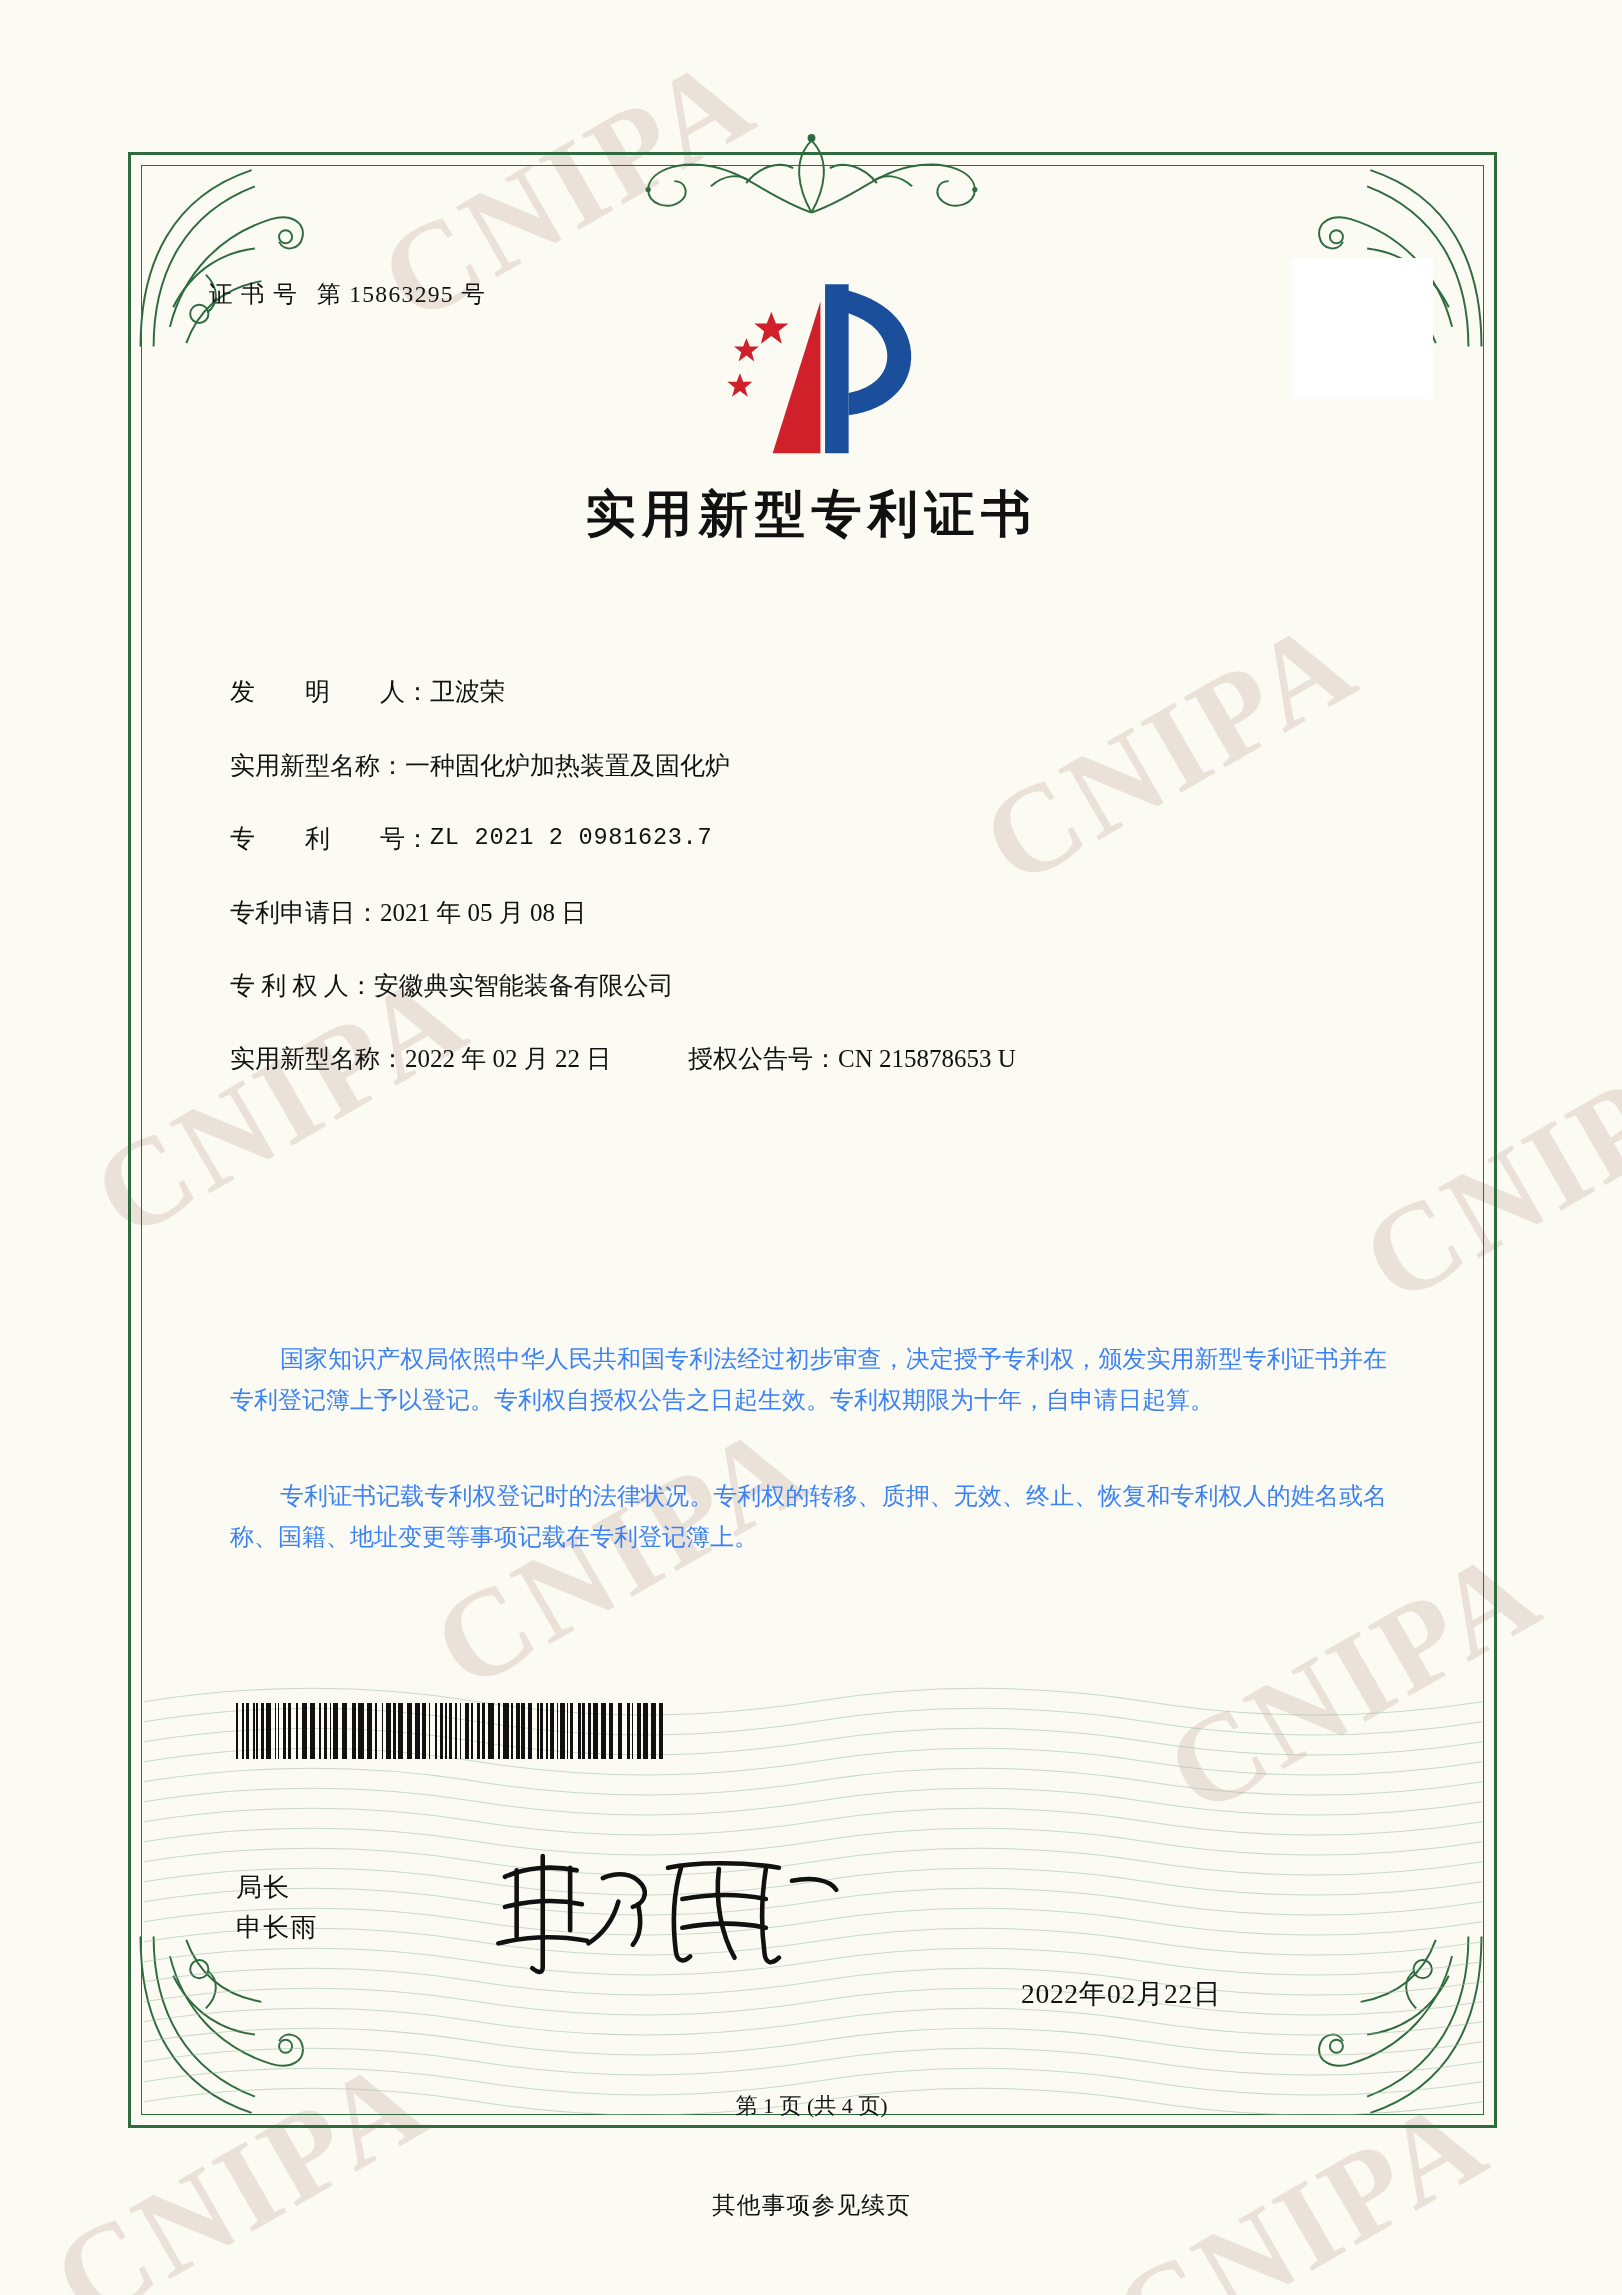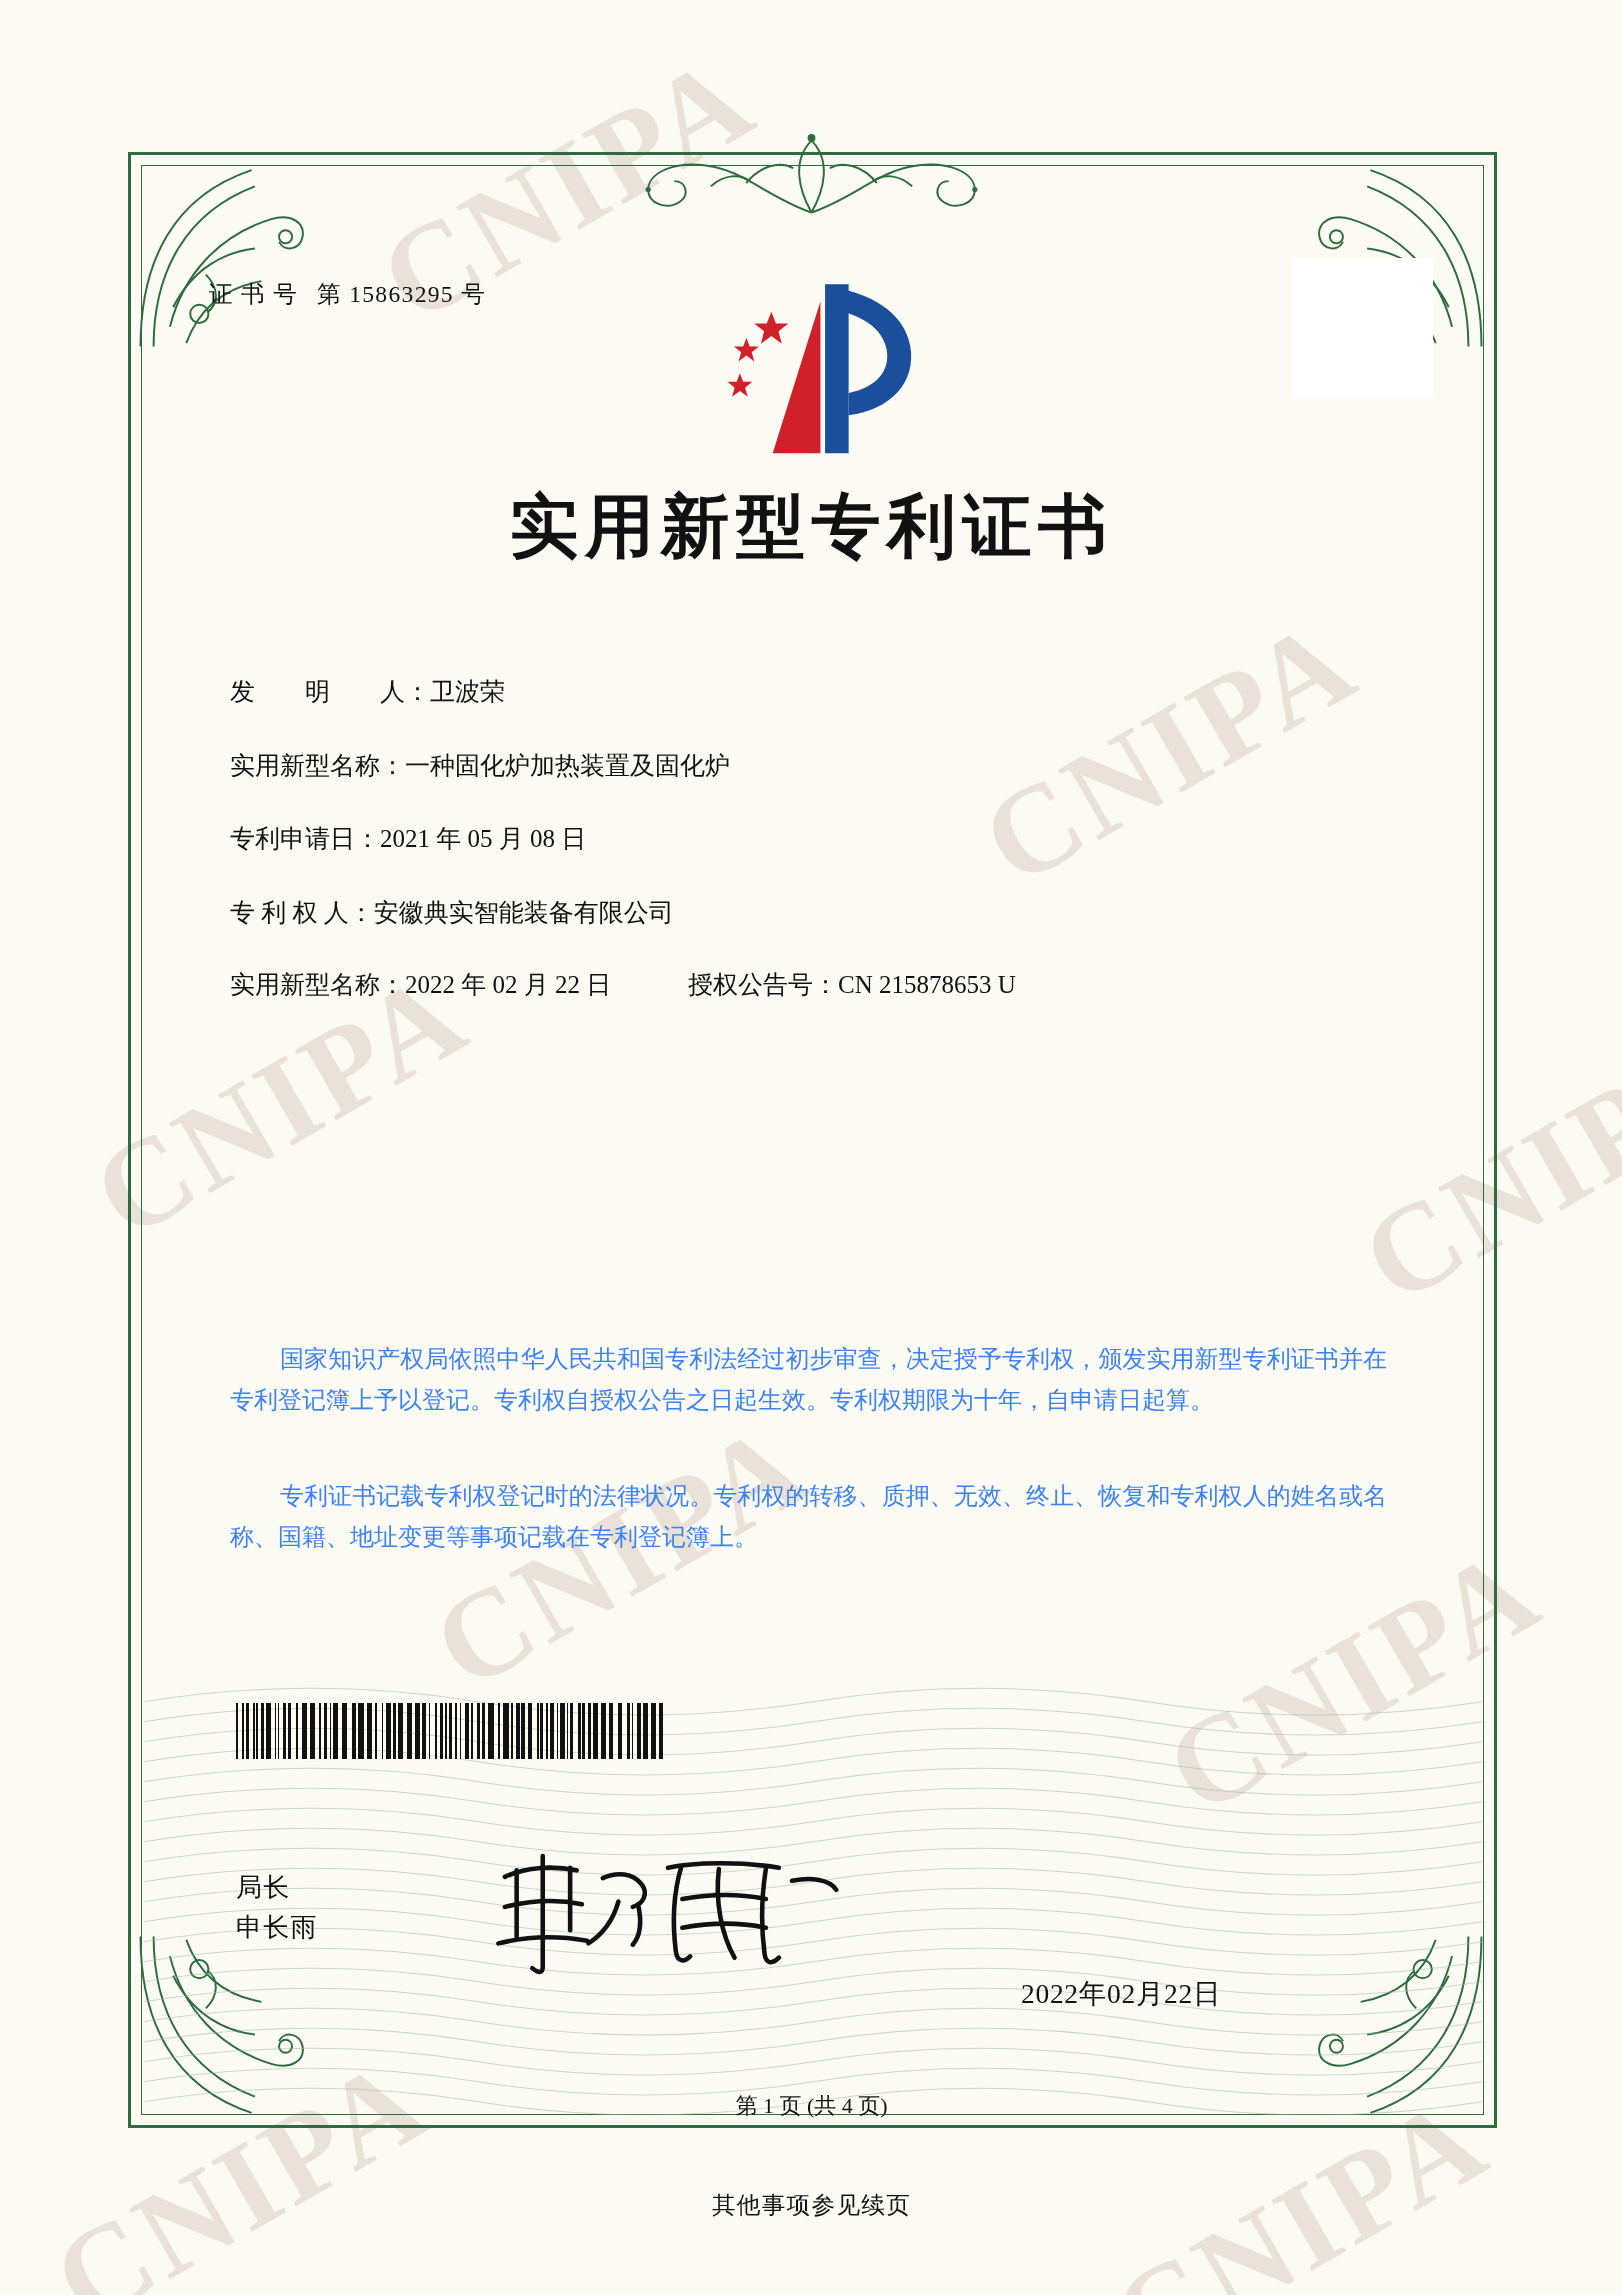--- a/index.html
+++ b/index.html
@@ -127,21 +127,21 @@
     height: 190px;
   }
   .emblem svg { width: 100%; height: 100%; display: block; }
 
   .title {
     position: absolute;
     left: 0;
     right: 0;
     top: 481px;
     text-align: center;
-    font-size: 69px;
+    font-size: 50px;
     font-weight: 700;
     letter-spacing: 6.5px;
     color: #111;
     font-family: "Liberation Serif", "DejaVu Serif", serif;
   }
 
   
   .fields {
     position: absolute;
     left: 230px;
@@ -405,20 +405,24 @@
     <div class="row">
       <span class="lbl">发　　明　　人：</span>
       <span class="val">卫波荣</span>
     </div>
 
     <div class="row">
       <span class="lbl lbl-sp1">实用新型名称：</span>
       <span class="val">一种固化炉加热装置及固化炉</span>
     </div>
 
+    <div class="row">
+      <span class="lbl">专　　利　　号：</span>
+      <span class="val mono-val">ZL 2021 2 0981623.7</span>
+    </div>
 
     <div class="row">
       <span class="lbl">专利申请日：</span>
       <span class="val">2021 年 05 月 08 日</span>
     </div>
 
     <div class="row">
       <span class="lbl">专 利 权 人：</span>
       <span class="val">安徽典实智能装备有限公司</span>
     </div>

